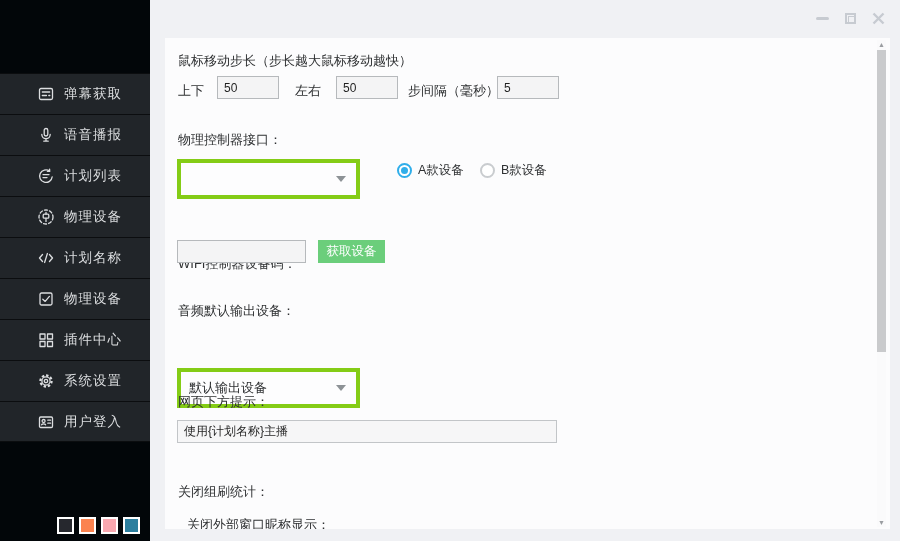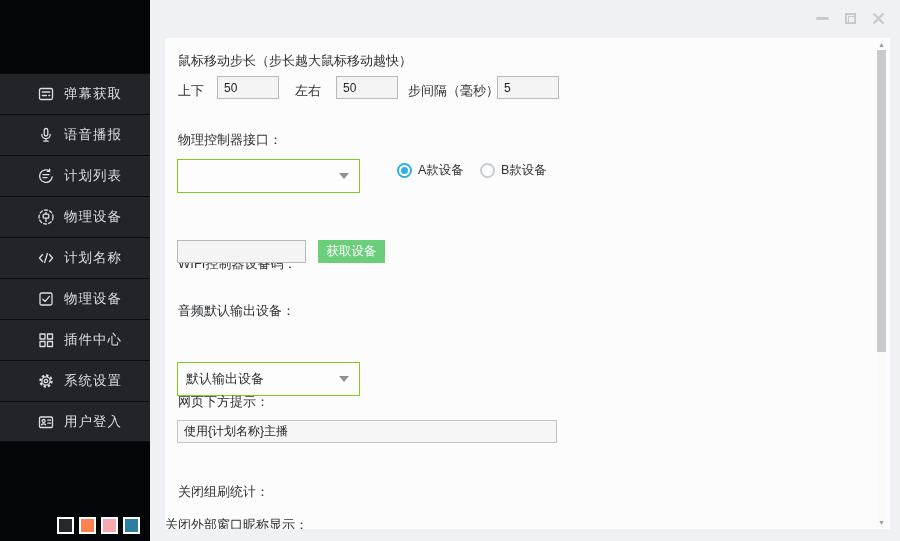--- a/index.html
+++ b/index.html
@@ -43,21 +43,21 @@
     background:#fcfcfd; overflow:hidden;
   }
   .abs { position:absolute; }
   .f-label { font-size:13px; color:#2e3032; white-space:nowrap; }
   .txtinput {
     border:1px solid #b6b9bc; background:#f4f4f5; color:#1f1f1f;
     font-size:12px; padding:0 6px; outline:none;
     font-family:"Liberation Sans","DejaVu Sans",sans-serif;
   }
   .selectbox {
-    border:1px solid #84cc16; background:#fdfdfe;
+    border:4px solid #84cc16; background:#fdfdfe;
     display:flex; align-items:center; padding:16px 8px;
     font-size:13px; color:#2e3032; cursor:pointer; position:relative;
   }
   .selectbox .arrow {
     position:absolute; right:10px; top:50%; margin-top:-3px;
     width:0; height:0; border-left:5px solid transparent; border-right:5px solid transparent;
     border-top:6px solid #8d9296;
   }
   .radio-row { display:flex; align-items:center; cursor:pointer; }
   .radio {
@@ -246,21 +246,21 @@
   <div class="abs selectbox" style="left:12px; top:290px; width:183px; height:24px;">
     <span>默认输出设备</span>
     <i class="arrow"></i>
   </div>
 
   <div class="abs f-label" style="left:13px; top:355px;">网页下方提示：</div>
   <input class="abs txtinput" style="left: 12px; top: 382px; width: 380px; height: 23px; background: rgb(246, 246, 247); border-color: rgb(194, 197, 200);" value="使用{计划名称}主播">
 
   <div class="abs f-label" style="left:13px; top:445px;">关闭组刷统计：</div>
 
-  <div class="abs f-label" style="left:0; top:478px;text-decoration:underline;">关闭外部窗口昵称显示：</div>
+  <div class="abs f-label" style="left:22px; top:478px;text-decoration:underline;">关闭外部窗口昵称显示：</div>
 
   <div class="scrollbar">
     <div class="sb-arrow sb-up">▲</div>
     <div class="sb-thumb"></div>
     <div class="sb-arrow sb-down">▼</div>
   </div>
 
 </div>
 
 </body></html>

